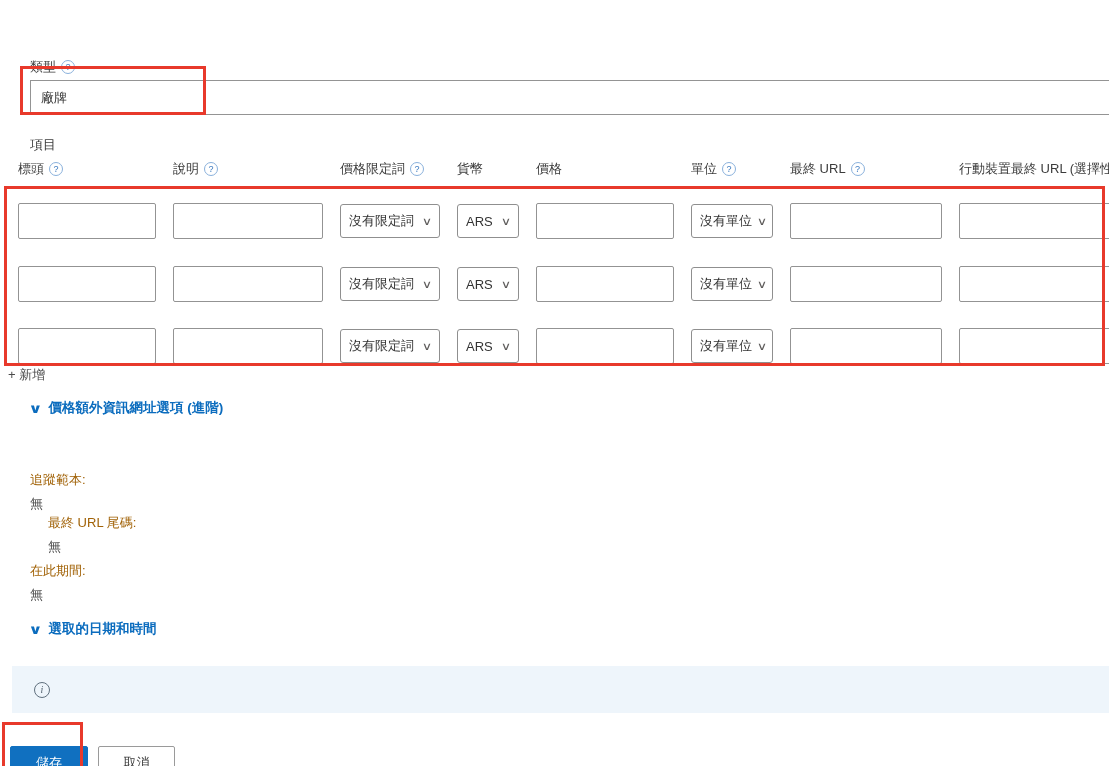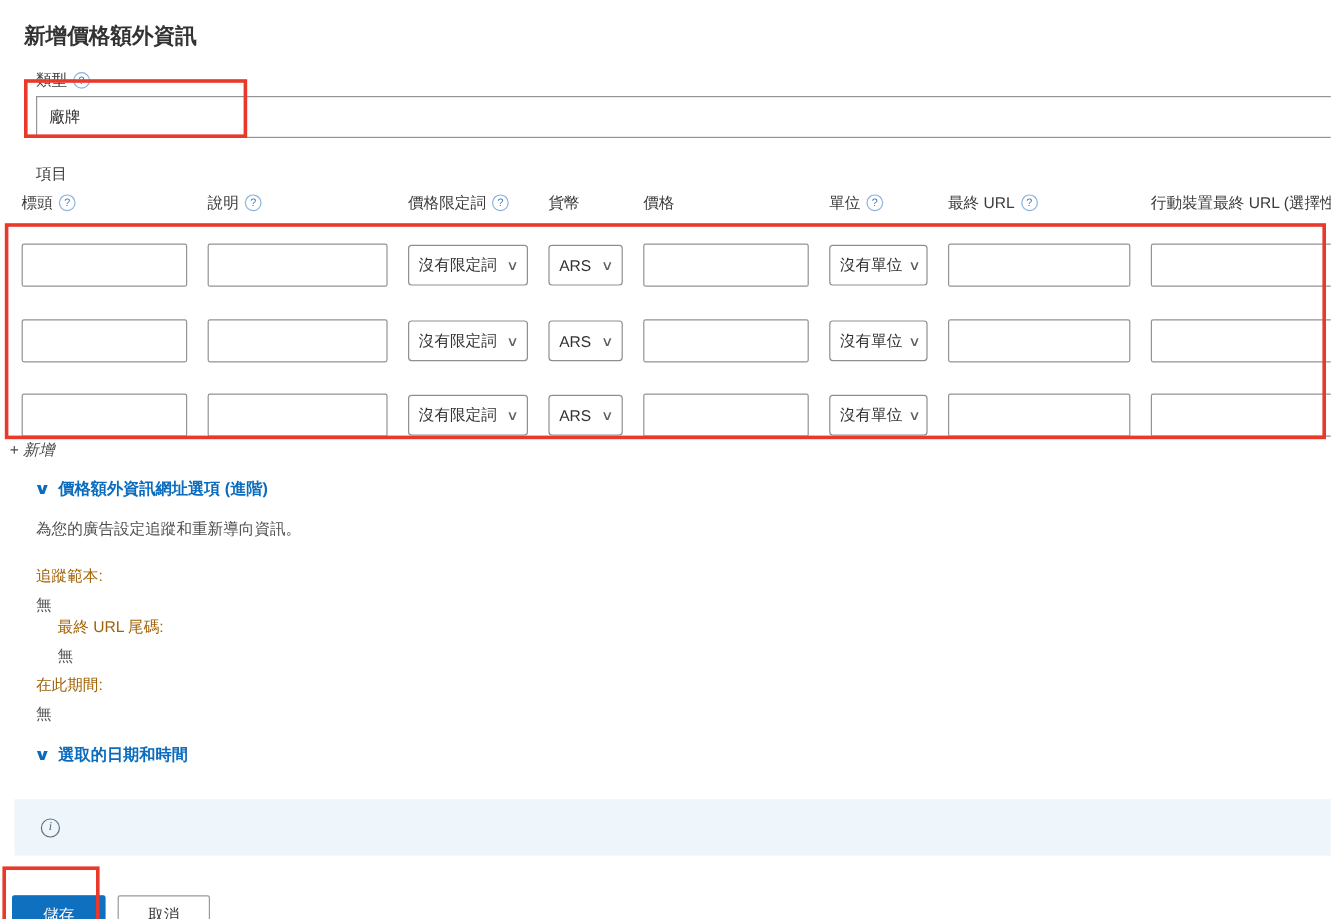--- a/index.html
+++ b/index.html
@@ -117,21 +117,20 @@
   }
   .anno-type   { left: 20px;  top: 66px;  width: 186px;  height: 49px; }
   .anno-rows   { left: 4px;   top: 186px; width: 1101px; height: 180px; }
   .anno-save   { left: 2px;   top: 722px; width: 81px;   height: 70px; }
 </style>
 </head>
 <body>
 
 <div class="page">
 
-  <h1 class="abs page-title">新增價格額外資訊</h1>
 
   <div class="abs field-label" style="left:30px; top:58px;">
     <span>類型</span>
     <span class="help-icon">?</span>
   </div>
   <div class="abs type-select">
     <span>廠牌</span>
     <span class="chev">∨</span>
   </div>
 
@@ -223,27 +222,26 @@
     </div>
     <input class="ti" style="">
     <div class="dd">
       <span>沒有單位</span>
       <span class="chev">∨</span>
     </div>
     <input class="ti" style="">
     <input class="ti" style="">
   </div>
 
-  <div class="abs link" style="left:8px; top:366px;font-style:italic;">+ 新增</div>
+  <div class="abs link" style="left:8px; top:366px;">+ 新增</div>
 
   <div class="abs section-toggle" style="left:30px; top:399px;">
     <span class="toggle-chev">∨</span>
     <span>價格額外資訊網址選項 (進階)</span>
   </div>
-  <div class="abs body-text" style="left:30px; top:432px;">為您的廣告設定追蹤和重新導向資訊。</div>
 
   <div class="abs" style="left:30px; top:471px;">
     <div class="kv-label">追蹤範本:</div>
     <div class="kv-value">無</div>
   </div>
   <div class="abs" style="left:48px; top:514px;">
     <div class="kv-label">最終 URL 尾碼:</div>
     <div class="kv-value">無</div>
   </div>
   <div class="abs" style="left:30px; top:562px;">

